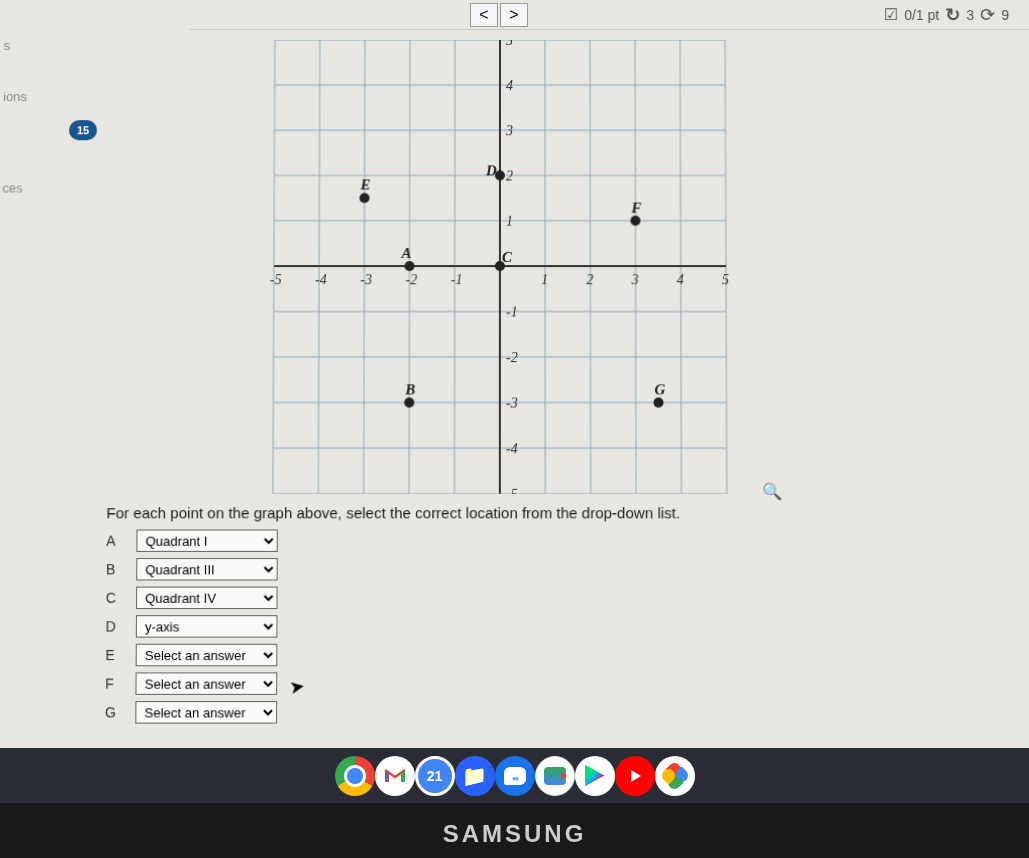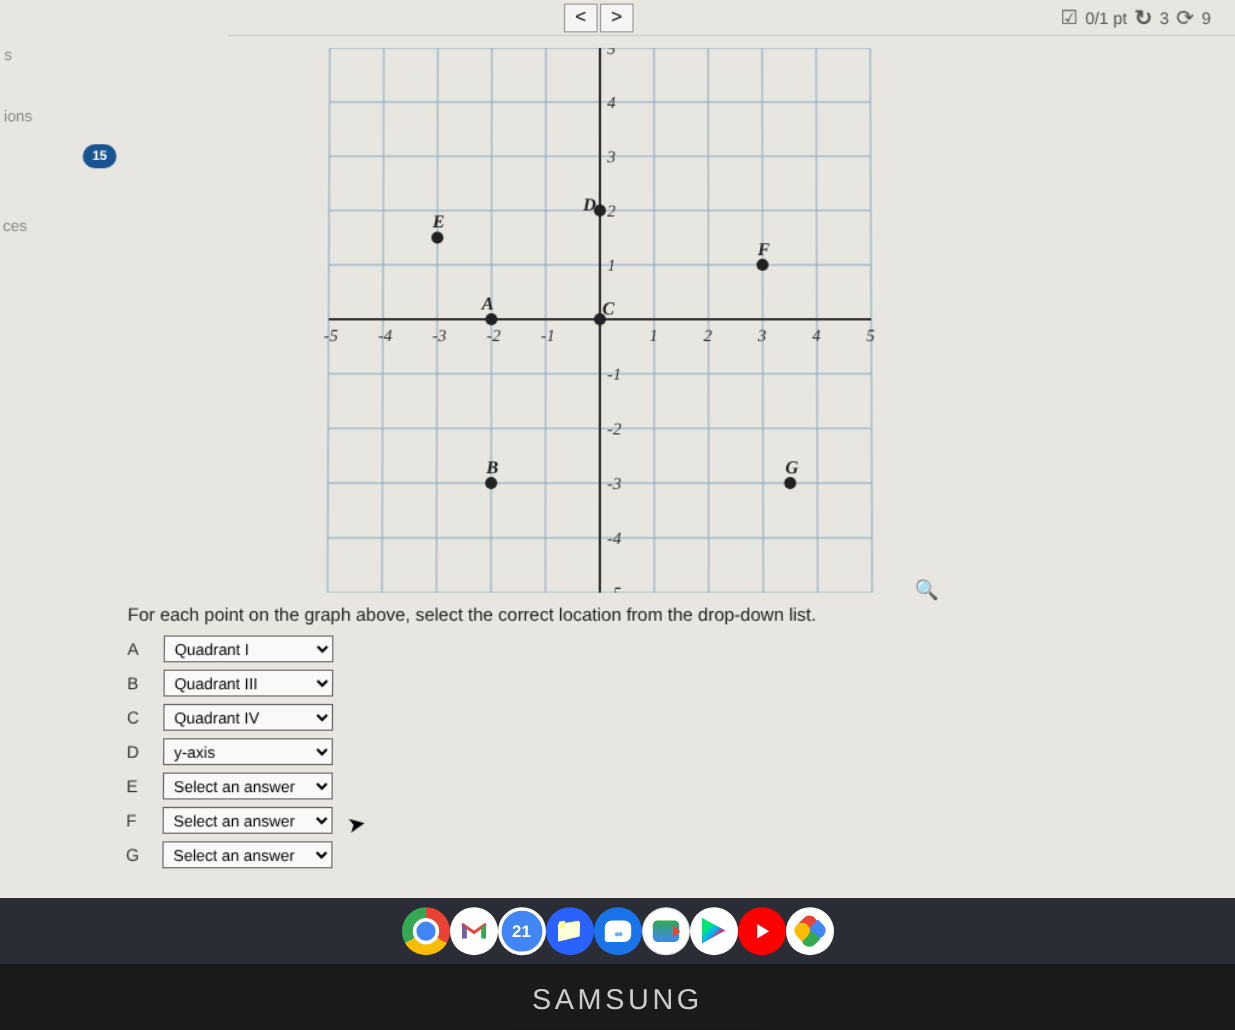--- a/index.html
+++ b/index.html
@@ -206,21 +206,21 @@
 
   .bezel-brand {
     position: absolute;
     bottom: 10px;
     left: 0;
     right: 0;
     text-align: center;
     color: #ccc;
     font-family: Arial, sans-serif;
     font-size: 24px;
-    font-weight: normal;
+    font-weight: bold;
     letter-spacing: 3px;
   }
   .zoom-icon {
     position: absolute;
     top: 478px;
     left: 760px;
     color: #888;
     font-size: 16px;
   }
 </style>

